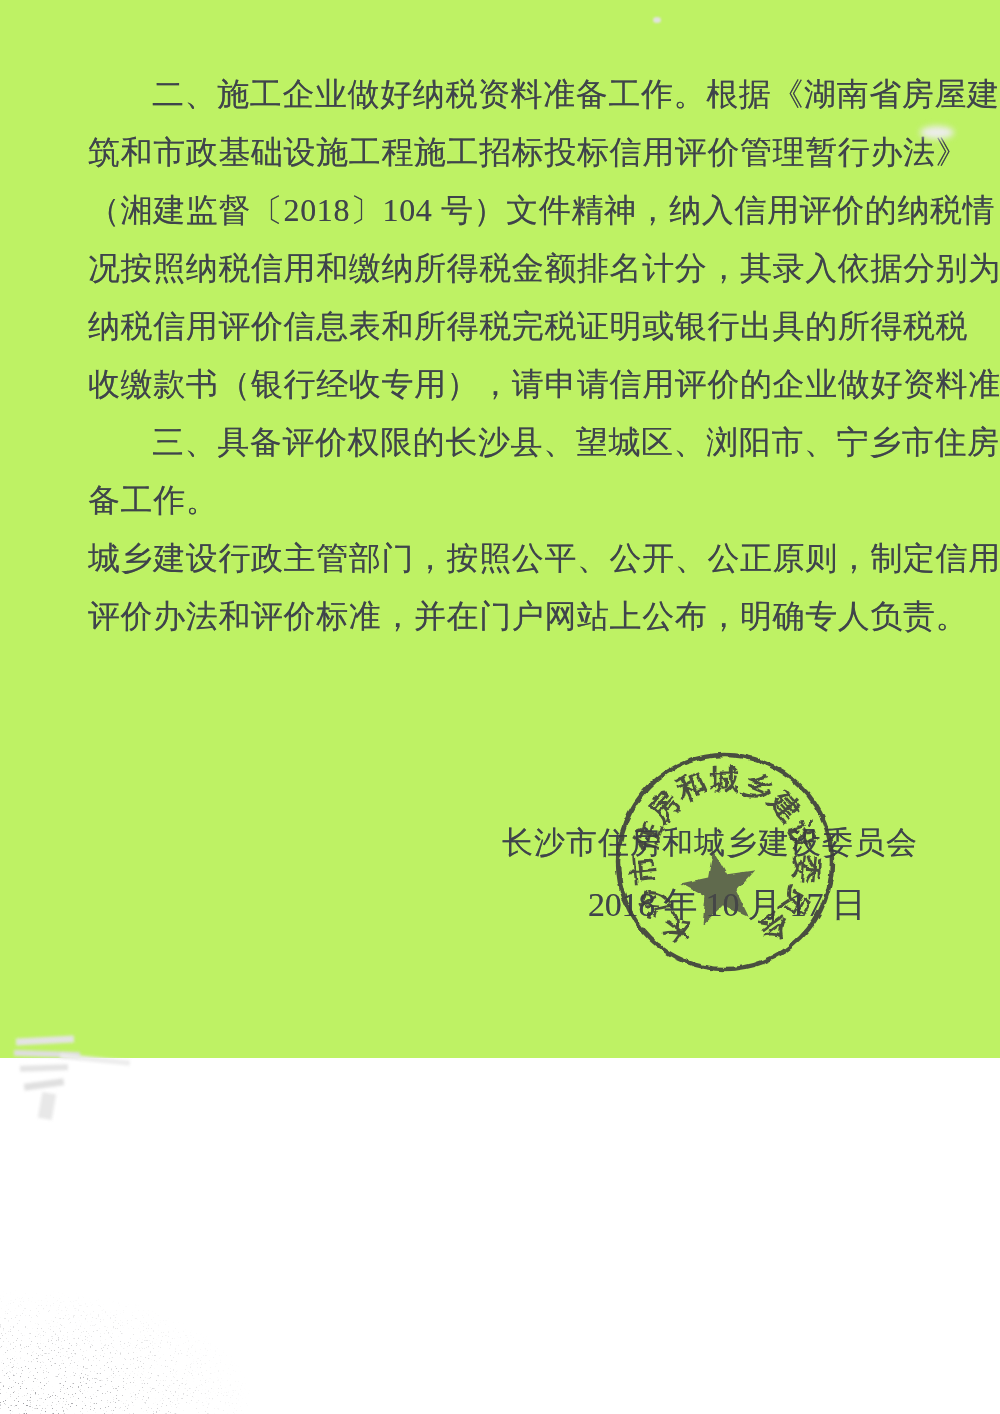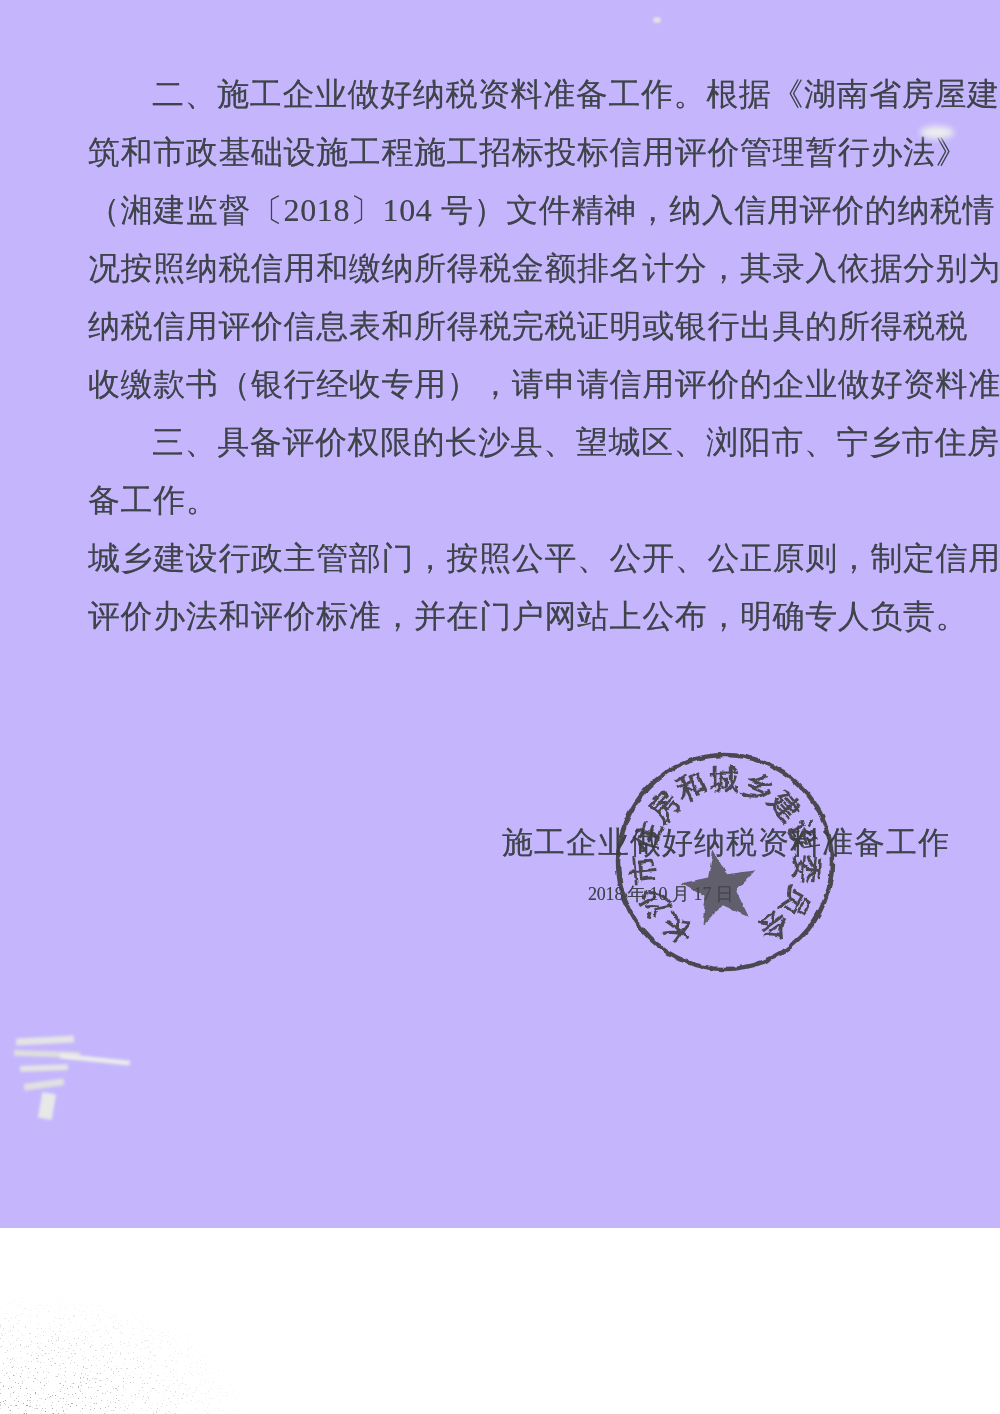--- a/index.html
+++ b/index.html
@@ -7,22 +7,22 @@
     padding: 0;
     width: 1000px;
     height: 1414px;
     background: #ffffff;
     overflow: hidden;
     font-family: "Liberation Serif", serif;
   }
   .page {
     position: relative;
     width: 1000px;
-    height: 1228px;
-    background: #c4b5fd;
+    height: 1058px;
+    background: #bef264;
   }
   
   .doc-text {
     position: absolute;
     left: 88px;
     top: 65px;
     width: 852px;
     font-size: 32px;
     line-height: 58px;
     letter-spacing: 0.6px;
@@ -40,21 +40,21 @@
     font-size: 31px;
     letter-spacing: 1px;
     color: #3f444b;
     white-space: nowrap;
     text-shadow: 0 0 0.5px rgba(63, 68, 75, 0.6);
   }
   .sign-date {
     position: absolute;
     left: 588px;
     top: 882px;
-    font-size: 18px;
+    font-size: 34px;
     letter-spacing: -0.2px;
     color: #3f444b;
     white-space: nowrap;
     text-shadow: 0 0 0.5px rgba(63, 68, 75, 0.6);
   }
 
   
   .overlay-svg {
     position: absolute;
     left: 0; top: 0;
@@ -98,21 +98,21 @@
     <div class="doc-line">（湘建监督〔2018〕104 号）文件精神，纳入信用评价的纳税情</div>
     <div class="doc-line">况按照纳税信用和缴纳所得税金额排名计分，其录入依据分别为</div>
     <div class="doc-line">纳税信用评价信息表和所得税完税证明或银行出具的所得税税</div>
     <div class="doc-line">收缴款书（银行经收专用），请申请信用评价的企业做好资料准</div>
     <div class="doc-line indent">三、具备评价权限的长沙县、望城区、浏阳市、宁乡市住房</div>
     <div class="doc-line">备工作。</div>
     <div class="doc-line">城乡建设行政主管部门，按照公平、公开、公正原则，制定信用</div>
     <div class="doc-line">评价办法和评价标准，并在门户网站上公布，明确专人负责。</div>
   </div>
 
-  <div class="signature">施工企业做好纳税资料准备工作</div>
+  <div class="signature">长沙市住房和城乡建设委员会</div>
   <div class="sign-date">2018 年 10 月 17 日</div>
 
   <svg class="overlay-svg" viewBox="0 0 1000 1414" xmlns="http://www.w3.org/2000/svg">
     <defs>
       <filter id="rough" x="-10%" y="-10%" width="120%" height="120%">
         <feTurbulence type="fractalNoise" baseFrequency="0.11" numOctaves="2" seed="4" result="n"></feTurbulence>
         <feDisplacementMap in="SourceGraphic" in2="n" scale="4.5" xChannelSelector="R" yChannelSelector="G"></feDisplacementMap>
       </filter>
       <filter id="specknoise" x="0%" y="0%" width="100%" height="100%">
         <feTurbulence type="fractalNoise" baseFrequency="0.6" numOctaves="2" seed="11"></feTurbulence>

